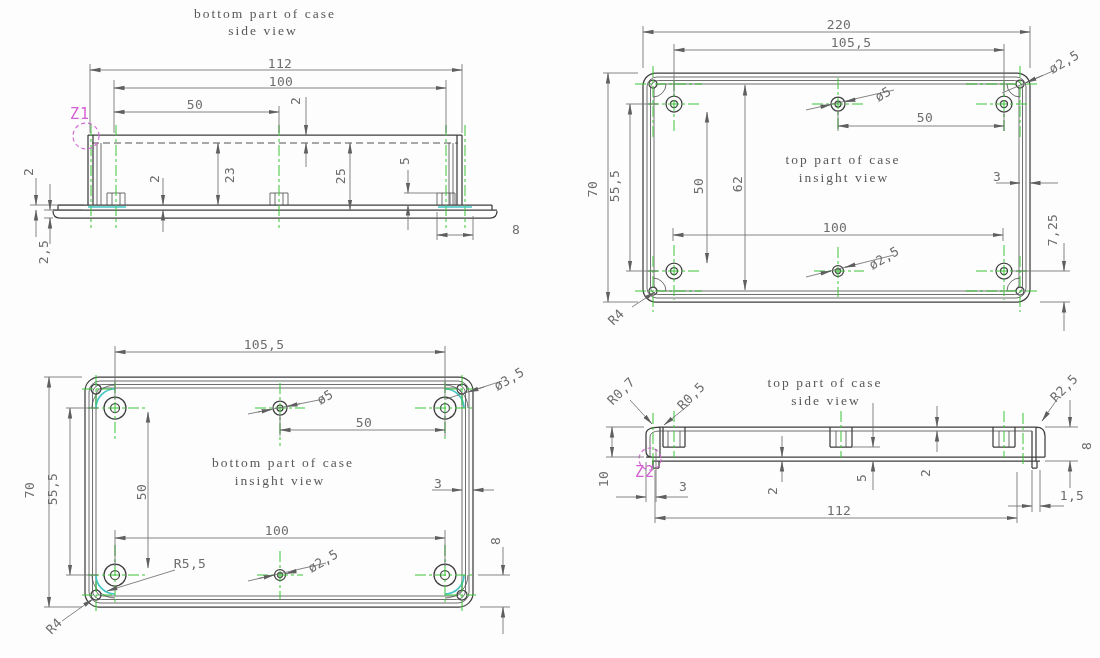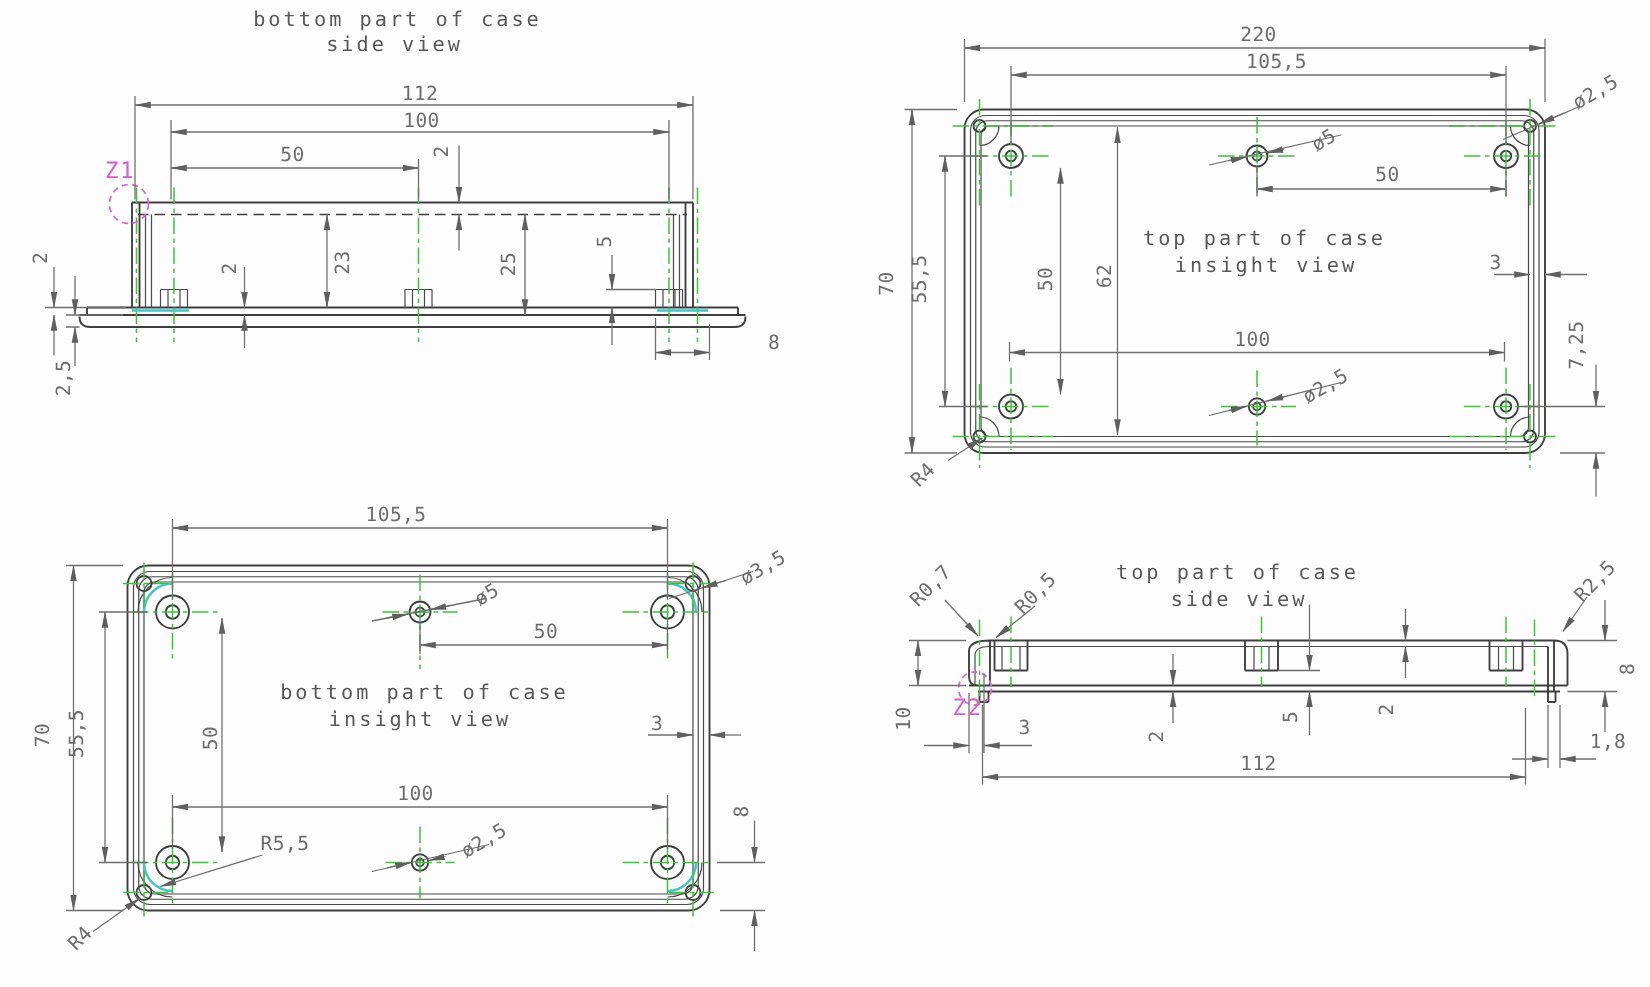--- a/index.html
+++ b/index.html
@@ -4,21 +4,21 @@
 <style>
   html,body{margin:0;padding:0;background:#ffffff;}
   .wrap{position:relative;width:1100px;height:658px;background:#fdfdfd;
         font-family:"DejaVu Sans Mono",monospace;overflow:hidden;}
   .wrap svg{position:absolute;left:0;top:0;}
   .lbl{position:absolute;color:#6d6d6d;font-size:13px;line-height:1;white-space:nowrap;
        letter-spacing:.3px;transform:translate(-50%,-50%);}
   .r90{transform:translate(-50%,-50%) rotate(-90deg);}
   .r30{transform:translate(-50%,-50%) rotate(-30deg);}
   .r45{transform:translate(-50%,-50%) rotate(-45deg);}
-  .title{color:#585858;font-size:13.5px;letter-spacing:2px;}
+  .title{color:#585858;font-size:13.5px;letter-spacing:2px;font-family:Liberation Serif, serif;}
   .mag{color:#d45fd4;font-size:15px;letter-spacing:1px;}
   
   .o{stroke:#3f3f3f;stroke-width:1.25;fill:none;}
   .t{stroke:#4a4a4a;stroke-width:.8;fill:none;}
   .hd{stroke:#3f3f3f;stroke-width:.9;fill:none;stroke-dasharray:7 4;}
   .d{stroke:#6f6f6f;stroke-width:.85;fill:none;}
   .m2{marker-start:url(#ar);marker-end:url(#ar);}
   .me{marker-end:url(#ar);}
   .g{stroke:#38c538;stroke-width:1;fill:none;stroke-dasharray:11 3 3 3;}
   .cy{stroke:#43c6c6;stroke-width:1.7;fill:none;}
@@ -232,19 +232,19 @@
 
 <div class="lbl title" style="left:825px;top:383px">top part of case</div>
 <div class="lbl title" style="left:826px;top:401px">side view</div>
 <div class="lbl r45" style="left:621px;top:391px">R0,7</div>
 <div class="lbl r45" style="left:691px;top:396px">R0,5</div>
 <div class="lbl r45" style="left:1064px;top:388px">R2,5</div>
 <div class="lbl mag" style="left:645px;top:472px">Z2</div>
 <div class="lbl r90" style="left:603px;top:479px">10</div>
 <div class="lbl" style="left:683px;top:486px">3</div>
 <div class="lbl" style="left:839px;top:510px">112</div>
-<div class="lbl" style="left:1072px;top:495px">1,8</div>
+<div class="lbl" style="left:1072px;top:495px">1,5</div>
 <div class="lbl r90" style="left:772px;top:491px">2</div>
 <div class="lbl r90" style="left:861px;top:478px">5</div>
 <div class="lbl r90" style="left:925px;top:473px">2</div>
 <div class="lbl r90" style="left:1086px;top:446px">8</div>
 
 </div>
 
 </body></html>

